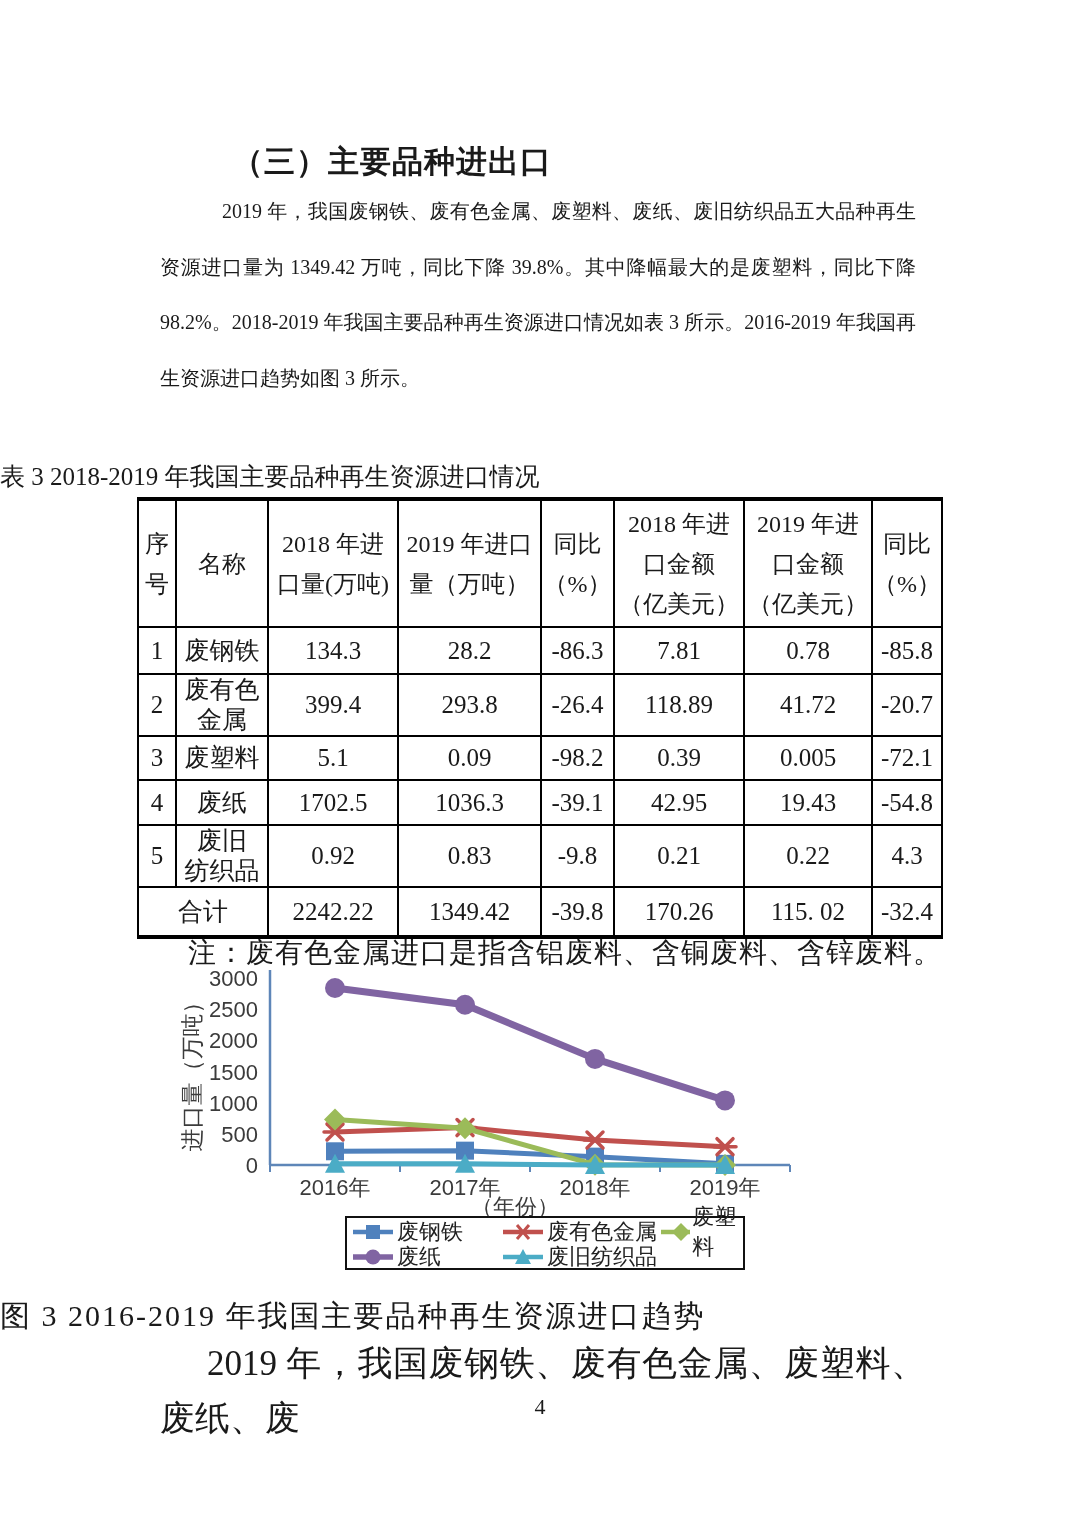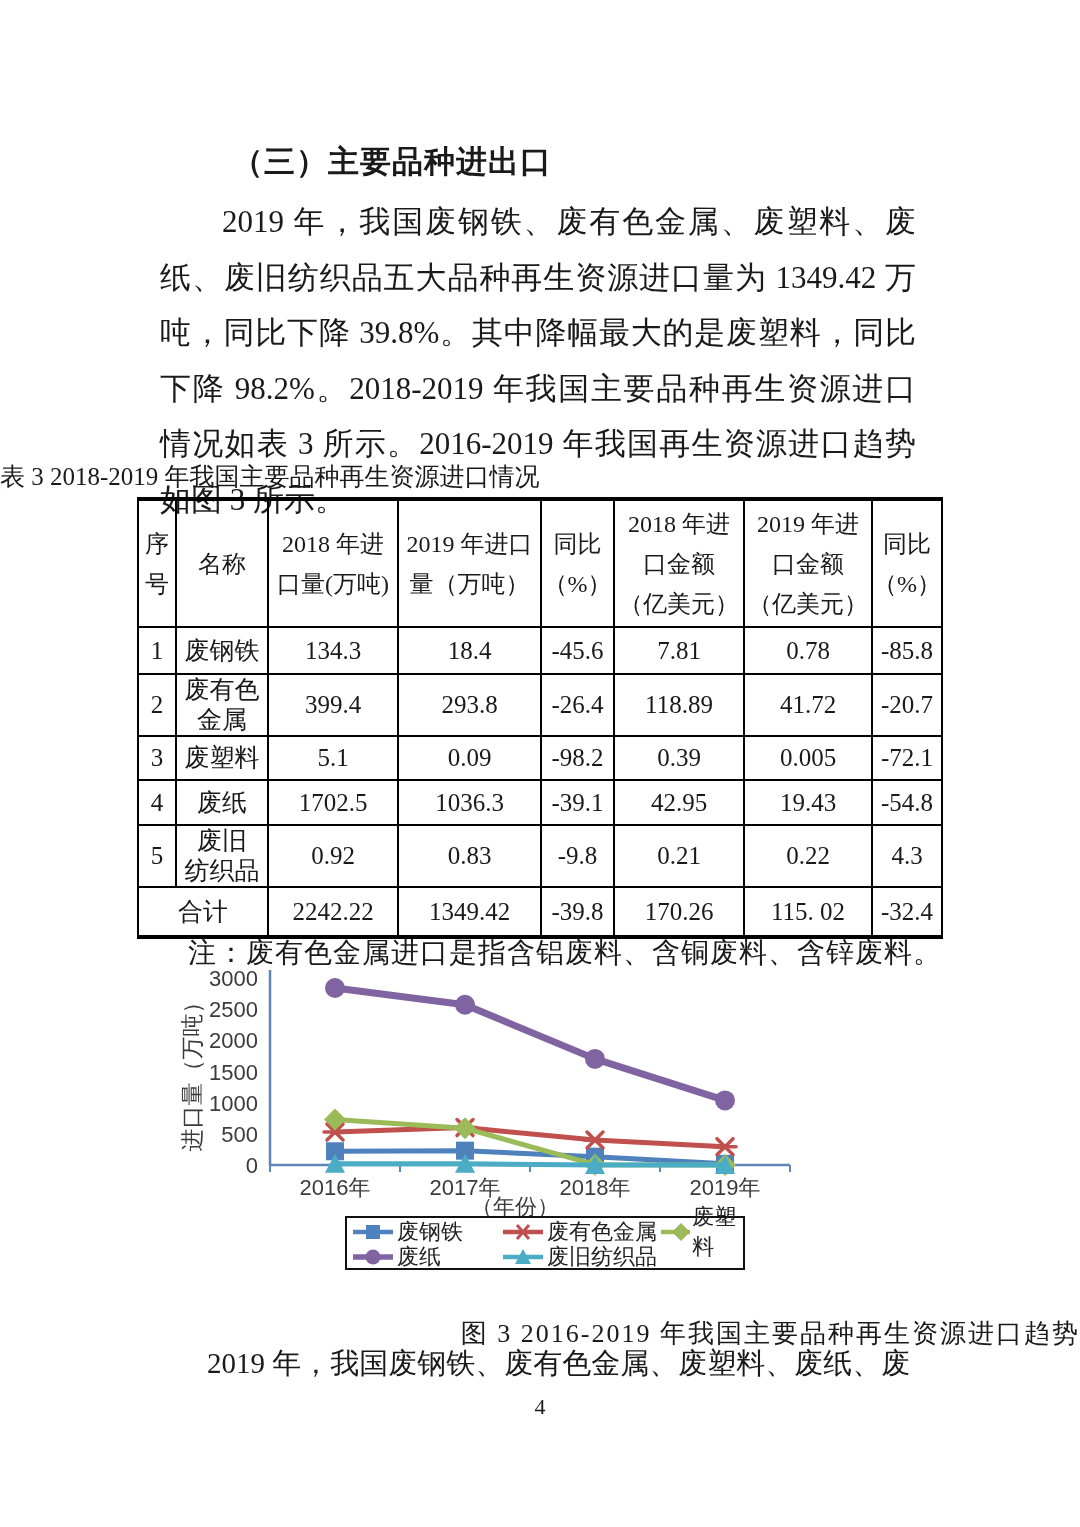--- a/index.html
+++ b/index.html
@@ -7,22 +7,22 @@
   .page {
     position:relative; width:1080px; height:1527px; background:#ffffff;
     margin:0 auto; overflow:hidden; color:#1a1a1a;
     font-family:"Liberation Serif","DejaVu Serif",serif;
   }
   .heading {
     position:absolute; left:232px; top:141px;
     font-size:31px; font-weight:bold; letter-spacing:1px;
   }
   .para1 {
-    position:absolute; left:160px; top:194px; width:756px;
-    font-size:31px; line-height:55.5px; text-align:justify; text-indent:62px;
+    position:absolute; left:160px; top:184px; width:756px;
+    font-size:20px; line-height:55.5px; text-align:justify; text-indent:62px;
   }
   .tcaption {
     position:absolute; left:0; top:460px; width:100%;
     text-align:left; font-size:25px;
   }
   table.imports {
     position:absolute; left:137px; top:497px; width:804px;
     border-collapse:collapse; table-layout:fixed;
     border-top:4px solid #000; border-bottom:4px solid #000;
   }
@@ -39,25 +39,25 @@
   .legend {
     position:absolute; left:345px; top:1216px; width:400px; height:54px;
     border:2px solid #111; background:#fff;
     display:grid; grid-template-columns:150px 158px 1fr; grid-template-rows:25px 25px;
     align-items:center; padding:1px 4px;
   }
   .legend-item { display:flex; align-items:center; gap:2px; }
   .legend-item .lbl { font-size:22px; color:#222; }
   .fcaption {
     position:absolute; left:0; top:1296px; width:100%;
-    text-align:right; font-size:26px; letter-spacing:2px;margin-top:20px;
+    text-align:left; font-size:30px; letter-spacing:2px;
   }
   .para2 {
     position:absolute; left:160px; top:1336px; width:766px;
-    font-size:29px; line-height:55px; text-indent:47px; text-align:justify;
+    font-size:35px; line-height:55px; text-indent:47px; text-align:justify;
   }
   .pagenum {
     position:absolute; left:0; top:1394px; width:100%;
     text-align:center; font-size:22px;
   }
   .chart-text { font-family:"Liberation Sans","DejaVu Sans",sans-serif; }
 </style>
 </head>
 <body>
 
@@ -99,22 +99,22 @@
 （亿美元）</th>
           <th>同比
 （%）</th>
         </tr>
       </thead>
     <tbody id="tbody">
         <tr style="height: 47px;">
           <td>1</td>
           <td>废钢铁</td>
           <td>134.3</td>
-          <td>18.4</td>
-          <td>-45.6</td>
+          <td>28.2</td>
+          <td>-86.3</td>
           <td>7.81</td>
           <td>0.78</td>
           <td>-85.8</td>
         </tr>
         <tr style="height: 62px;">
           <td>2</td>
           <td>废有色
 金属</td>
           <td>399.4</td>
           <td>293.8</td>

